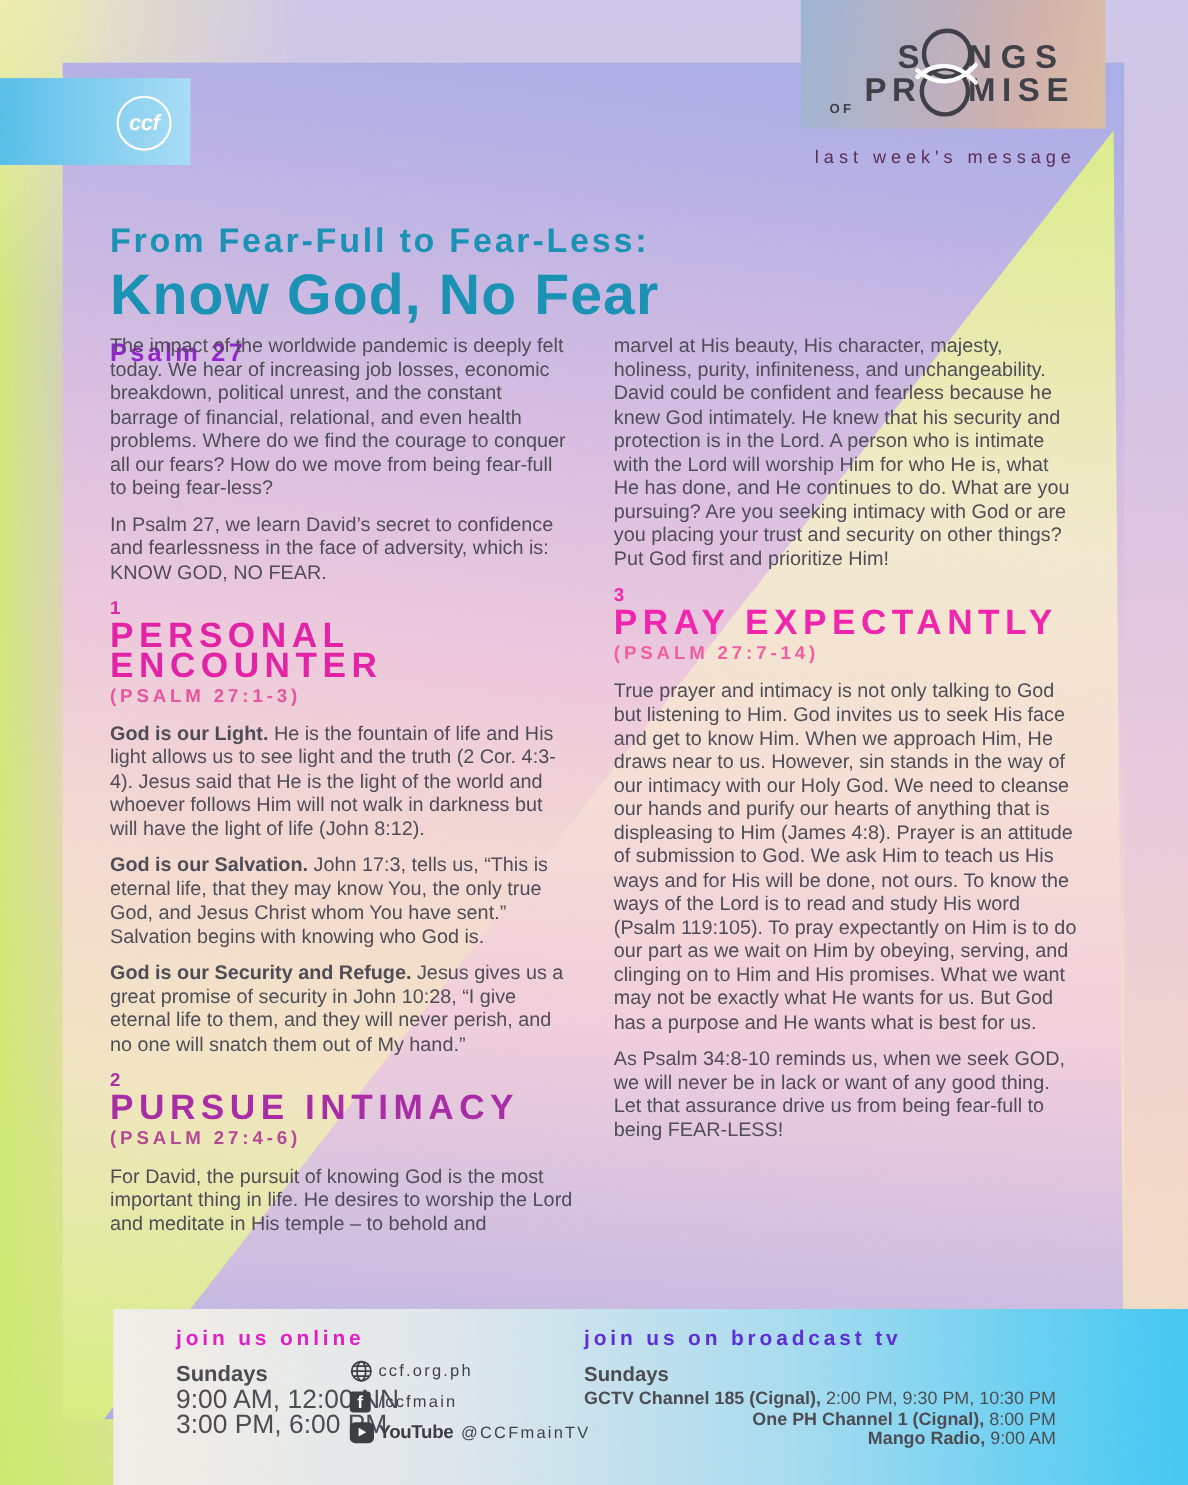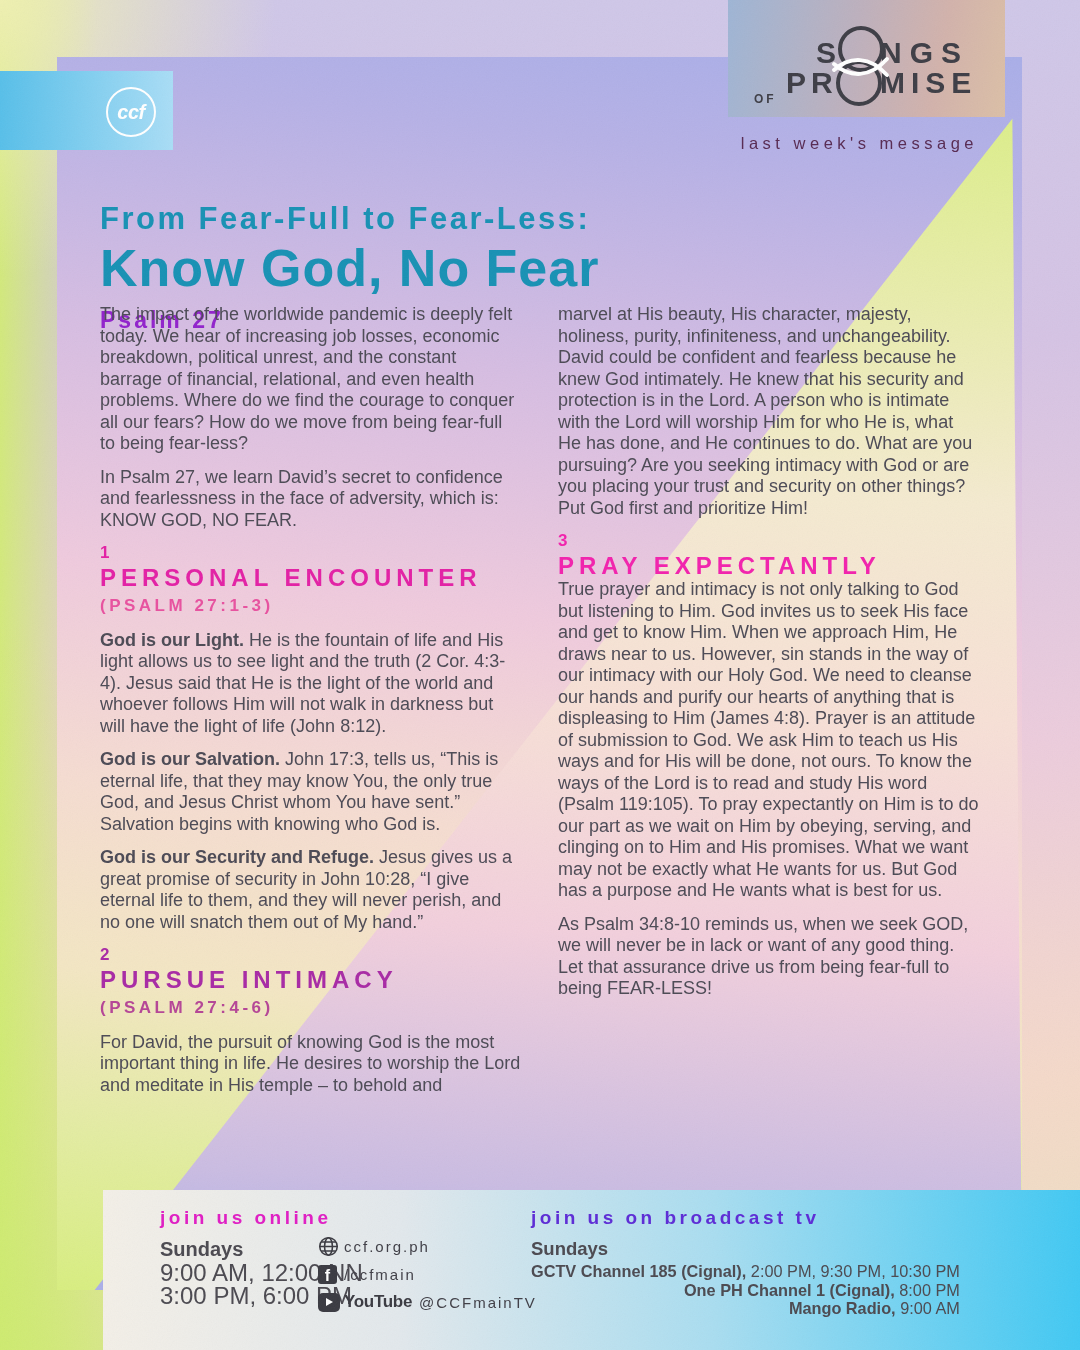--- a/index.html
+++ b/index.html
@@ -44,21 +44,21 @@
   .title-kicker{font-size:31px;font-weight:bold;letter-spacing:2.5px;color:#1791b4;}
   .title-main{font-size:52px;font-weight:bold;letter-spacing:1px;color:#1791b4;margin-top:1px;}
   .title-scripture{font-size:23px;font-weight:bold;letter-spacing:3px;color:#9122cc;margin-top:9px;}
   
   .col{position:absolute;top:292px;width:422px;font-size:18px;line-height:21.5px;color:#4c4a55;margin-top:12px;}
   .col-left{left:100px;}
   .col-right{left:558px;}
   .col p{margin:0 0 12px 0;}
   .sec{margin-top:9px;}
   .sec-num{font-size:17px;font-weight:bold;line-height:19px;}
-  .sec-title{font-size:24px;font-weight:bold;letter-spacing:5px;line-height:27px;margin-top:2px;}
+  .sec-title{font-size:32px;font-weight:bold;letter-spacing:5px;line-height:27px;margin-top:2px;}
   .sec-ref{font-size:17px;font-weight:bold;letter-spacing:3.5px;margin-top:4px;margin-bottom:13px;}
   .s1{color:#e320a5;} .s1r{color:#e8519f;}
   .s2{color:#a82aa5;} .s2r{color:#b54596;}
   .s3{color:#f222ad;} .s3r{color:#f45ba2;}
   
   .footer{position:absolute;left:103px;top:1190px;width:985px;height:160px;
     background:linear-gradient(to right,#f3efe7 0%,#e2e8ec 30%,#a9ddf0 62%,#3fc8f3 100%);}
   .f-heading{font-size:19px;font-weight:bold;letter-spacing:3.5px;margin-bottom:9px;}
   .f-online{position:absolute;left:57px;top:17px;color:#4b4950;}
   .f-online .f-heading{color:#e01dc4;}
@@ -137,20 +137,21 @@
       <p>For David, the pursuit of knowing God is the most important thing in life. He desires to worship the Lord and meditate in His temple – to behold and</p>
     </div>
   </div>
 
   <div class="col col-right">
     <p>marvel at His beauty, His character, majesty, holiness, purity, infiniteness, and unchangeability. David could be confident and fearless because he knew God intimately. He knew that his security and protection is in the Lord. A person who is intimate with the Lord will worship Him for who He is, what He has done, and He continues to do. What are you pursuing? Are you seeking intimacy with God or are you placing your trust and security on other things? Put God first and prioritize Him!</p>
 
     <div class="sec">
       <div class="sec-num s3">3</div>
       <div class="sec-title s3">PRAY EXPECTANTLY</div>
+      <div class="sec-ref s3r">(PSALM 27:7-14)</div>
       <p>True prayer and intimacy is not only talking to God but listening to Him. God invites us to seek His face and get to know Him. When we approach Him, He draws near to us. However, sin stands in the way of our intimacy with our Holy God. We need to cleanse our hands and purify our hearts of anything that is displeasing to Him (James 4:8). Prayer is an attitude of submission to God. We ask Him to teach us His ways and for His will be done, not ours. To know the ways of the Lord is to read and study His word (Psalm 119:105). To pray expectantly on Him is to do our part as we wait on Him by obeying, serving, and clinging on to Him and His promises. What we want may not be exactly what He wants for us. But God has a purpose and He wants what is best for us.</p>
       <p>As Psalm 34:8-10 reminds us, when we seek GOD, we will never be in lack or want of any good thing. Let that assurance drive us from being fear-full to being FEAR-LESS!</p>
     </div>
   </div>
 
   <div class="footer">
     <div class="f-online">
       <div class="f-heading">join us online</div>
       <div class="f-day">Sundays</div>
       <div class="f-times">

